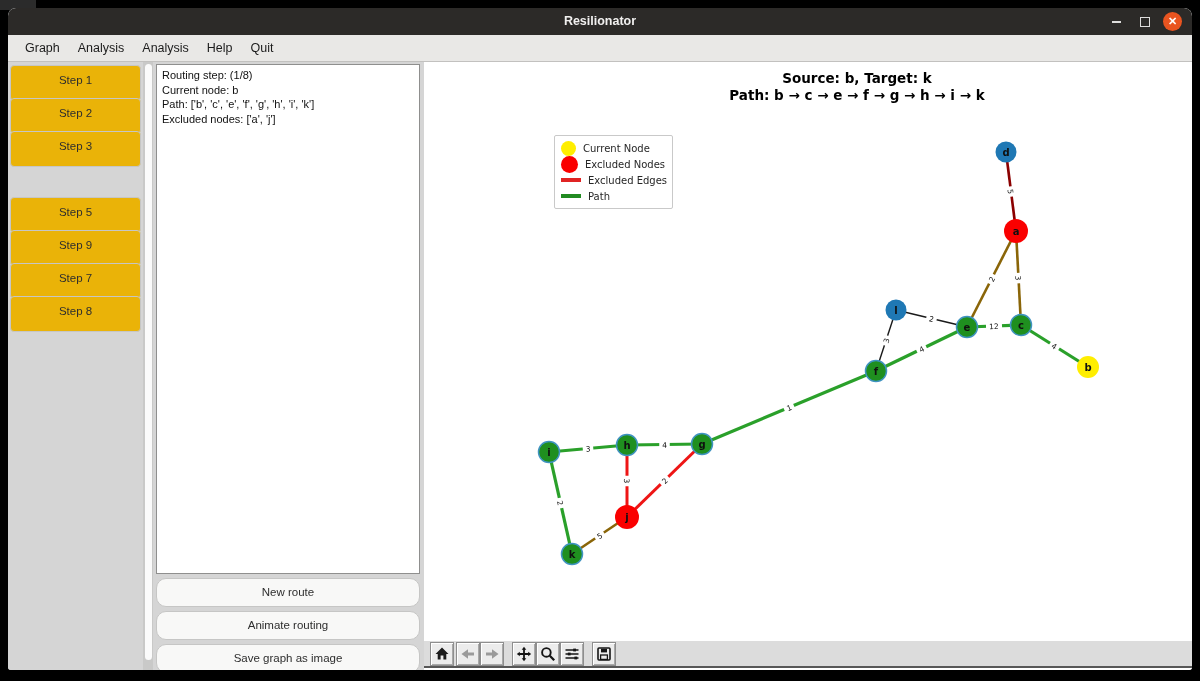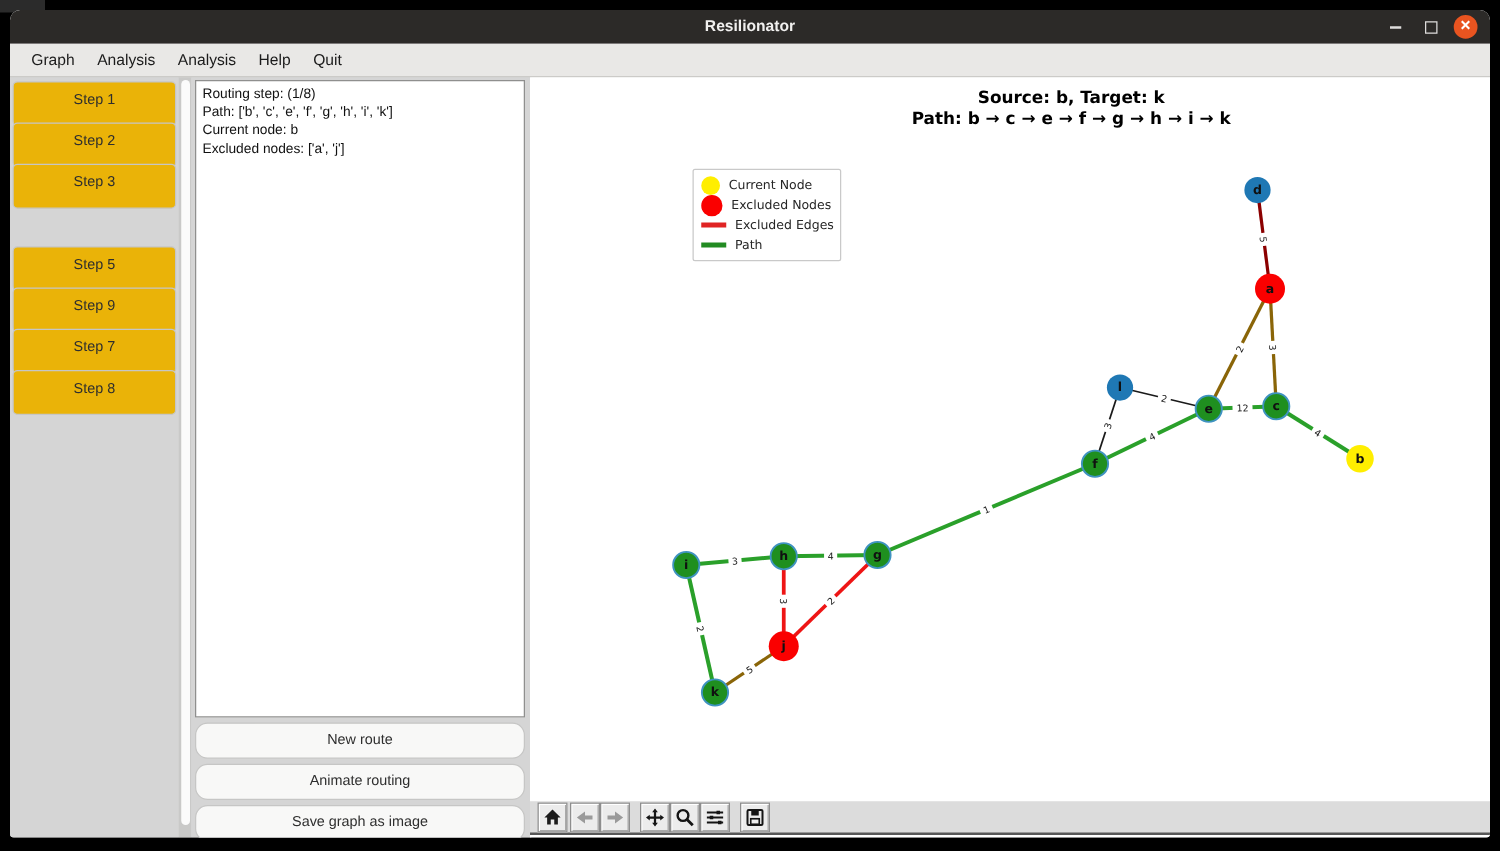--- a/index.html
+++ b/index.html
@@ -104,22 +104,22 @@
       <div class="step-btn abs" style="top:201px">Step 7</div>
       <div class="step-btn abs" style="top:234px">Step 8</div>
     </div>
     <div id="scrollstrip" class="abs">
       <div id="scrollthumb" class="abs"></div>
     </div>
 
     <div id="middle" class="abs">
       <div id="routing-box" class="abs">
         <div>Routing step: (1/8)</div>
+        <div>Current node: b</div>
         <div>Path: ['b', 'c', 'e', 'f', 'g', 'h', 'i', 'k']</div>
-        <div>Current node: b</div>
         <div>Excluded nodes: ['a', 'j']</div>
       </div>
       <div class="mid-btn abs" style="top:516px">New route</div>
       <div class="mid-btn abs" style="top:549px">Animate routing</div>
       <div class="mid-btn abs" style="top:582px">Save graph as image</div>
     </div>
 
     <div id="canvas" class="abs">
       <div id="plot" class="abs">
         <svg id="graph-svg" width="768" height="579" viewBox="0 0 768 579" style="position:absolute;left:0;top:0;">

